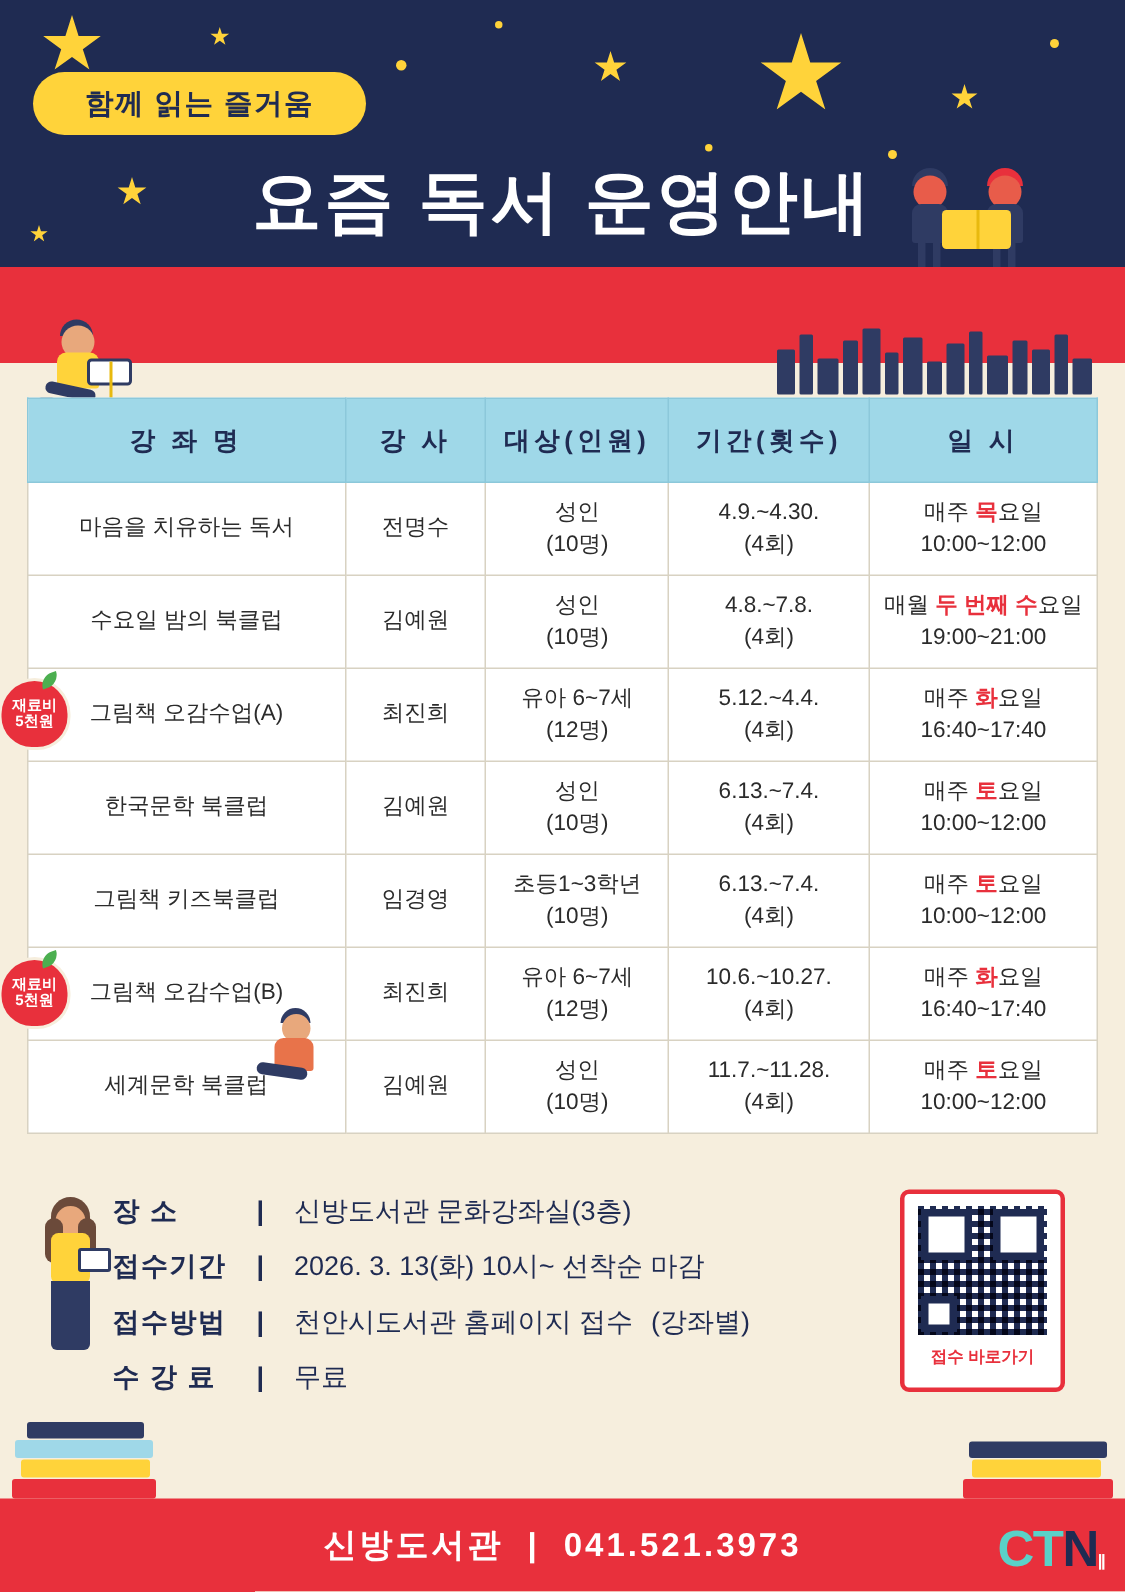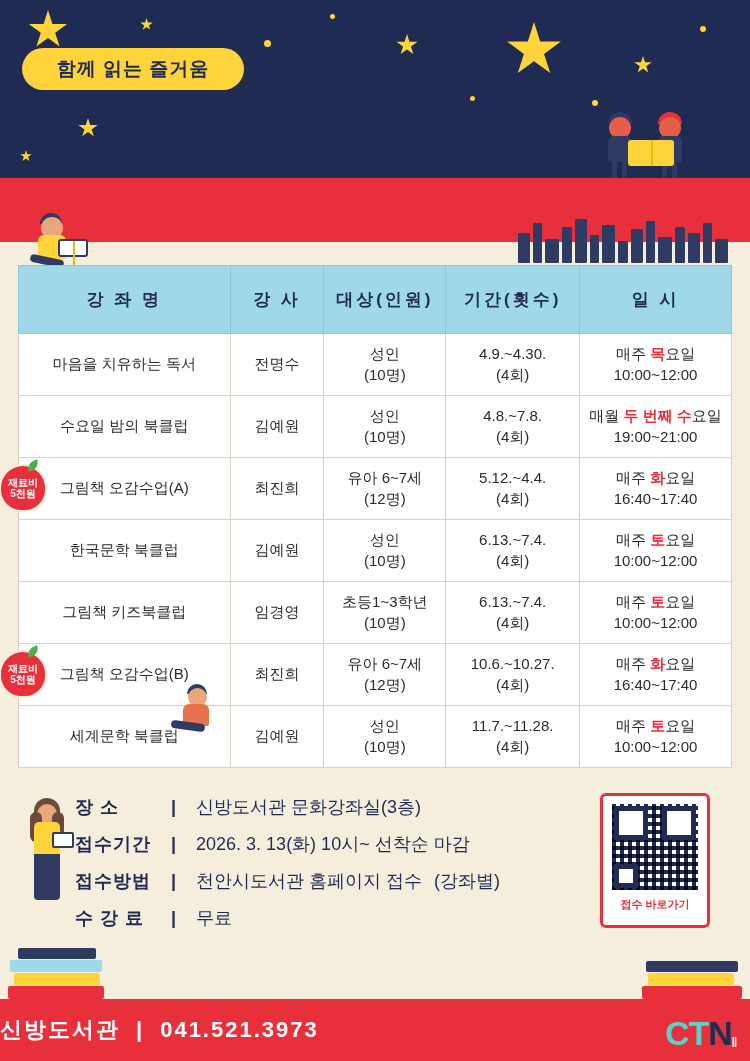--- a/index.html
+++ b/index.html
@@ -88,21 +88,21 @@
 
   
   .table-wrap {
     position: absolute; left: 18px; top: 265px; width: 714px;
   }
   table { border-collapse: collapse; width: 714px; background: #ffffff; }
   thead th {
     background: #9fd8e8;
     color: #1f2b52;
     font-size: 17px; font-weight: bold;
-    height: 68px;
+    height: 56px;
     border: 1px solid #8cc8da;
     letter-spacing: 3px;
   }
   tbody td {
     border: 1px solid #d8d2c2;
     height: 62px;
     text-align: center;
     font-size: 15px;
     color: #2b2b2b;
     line-height: 1.35;
@@ -174,21 +174,21 @@
   }
   .qr-img:before { left: 2px; top: 2px; }
   .qr-img:after { right: 2px; top: 2px; }
   .qr-eye3 { left: 2px; bottom: 2px; }
   .qr-caption { font-size: 11px; color: #e8303c; font-weight: bold; margin-top: 7px; }
 
   
   .bottom-band {
     position: absolute; left: 0; bottom: 0; width: 750px; height: 62px;
     background: #e8303c;
-    display: flex; align-items: center; justify-content: flex-start;
+    display: flex; align-items: center; justify-content: center;
   }
   .bottom-band .ft {
     color: #fff; font-size: 22px; font-weight: bold; letter-spacing: 2px;
   }
   .books-left { position: absolute; left: 8px; bottom: 62px; width: 120px; height: 58px; }
   .books-right { position: absolute; right: 8px; bottom: 62px; width: 120px; height: 44px; }
   .bk { position: absolute; border-radius: 2px; }
 
   .ctn {
     position: absolute; right: 14px; bottom: 8px;
@@ -226,20 +226,21 @@
   <div class="dot" style="left:264px;top:40px;width:7px;height:7px"></div>
   <div class="dot" style="left:330px;top:14px;width:5px;height:5px"></div>
   <div class="dot" style="left:592px;top:100px;width:6px;height:6px"></div>
   <div class="dot" style="left:700px;top:26px;width:6px;height:6px"></div>
   <div class="dot" style="left:470px;top:96px;width:5px;height:5px"></div>
 
   <div class="badge">
     <span>함께 읽는 즐거움</span>
   </div>
 
+  <div class="main-title">요즘 독서 운영안내</div>
 
   <div class="kids">
     <div class="kid-hair" style="left:8px;top:0"></div>
     <div class="kid-head" style="left:9px;top:5px"></div>
     <div class="kid-body" style="left:8px;top:24px"></div>
     <div class="kid-leg" style="left:12px;top:48px"></div>
     <div class="kid-leg" style="left:22px;top:48px"></div>
     <div class="kid-hair" style="left:58px;top:0;background:#e8303c"></div>
     <div class="kid-head" style="left:59px;top:5px"></div>
     <div class="kid-body" style="left:58px;top:24px"></div>

